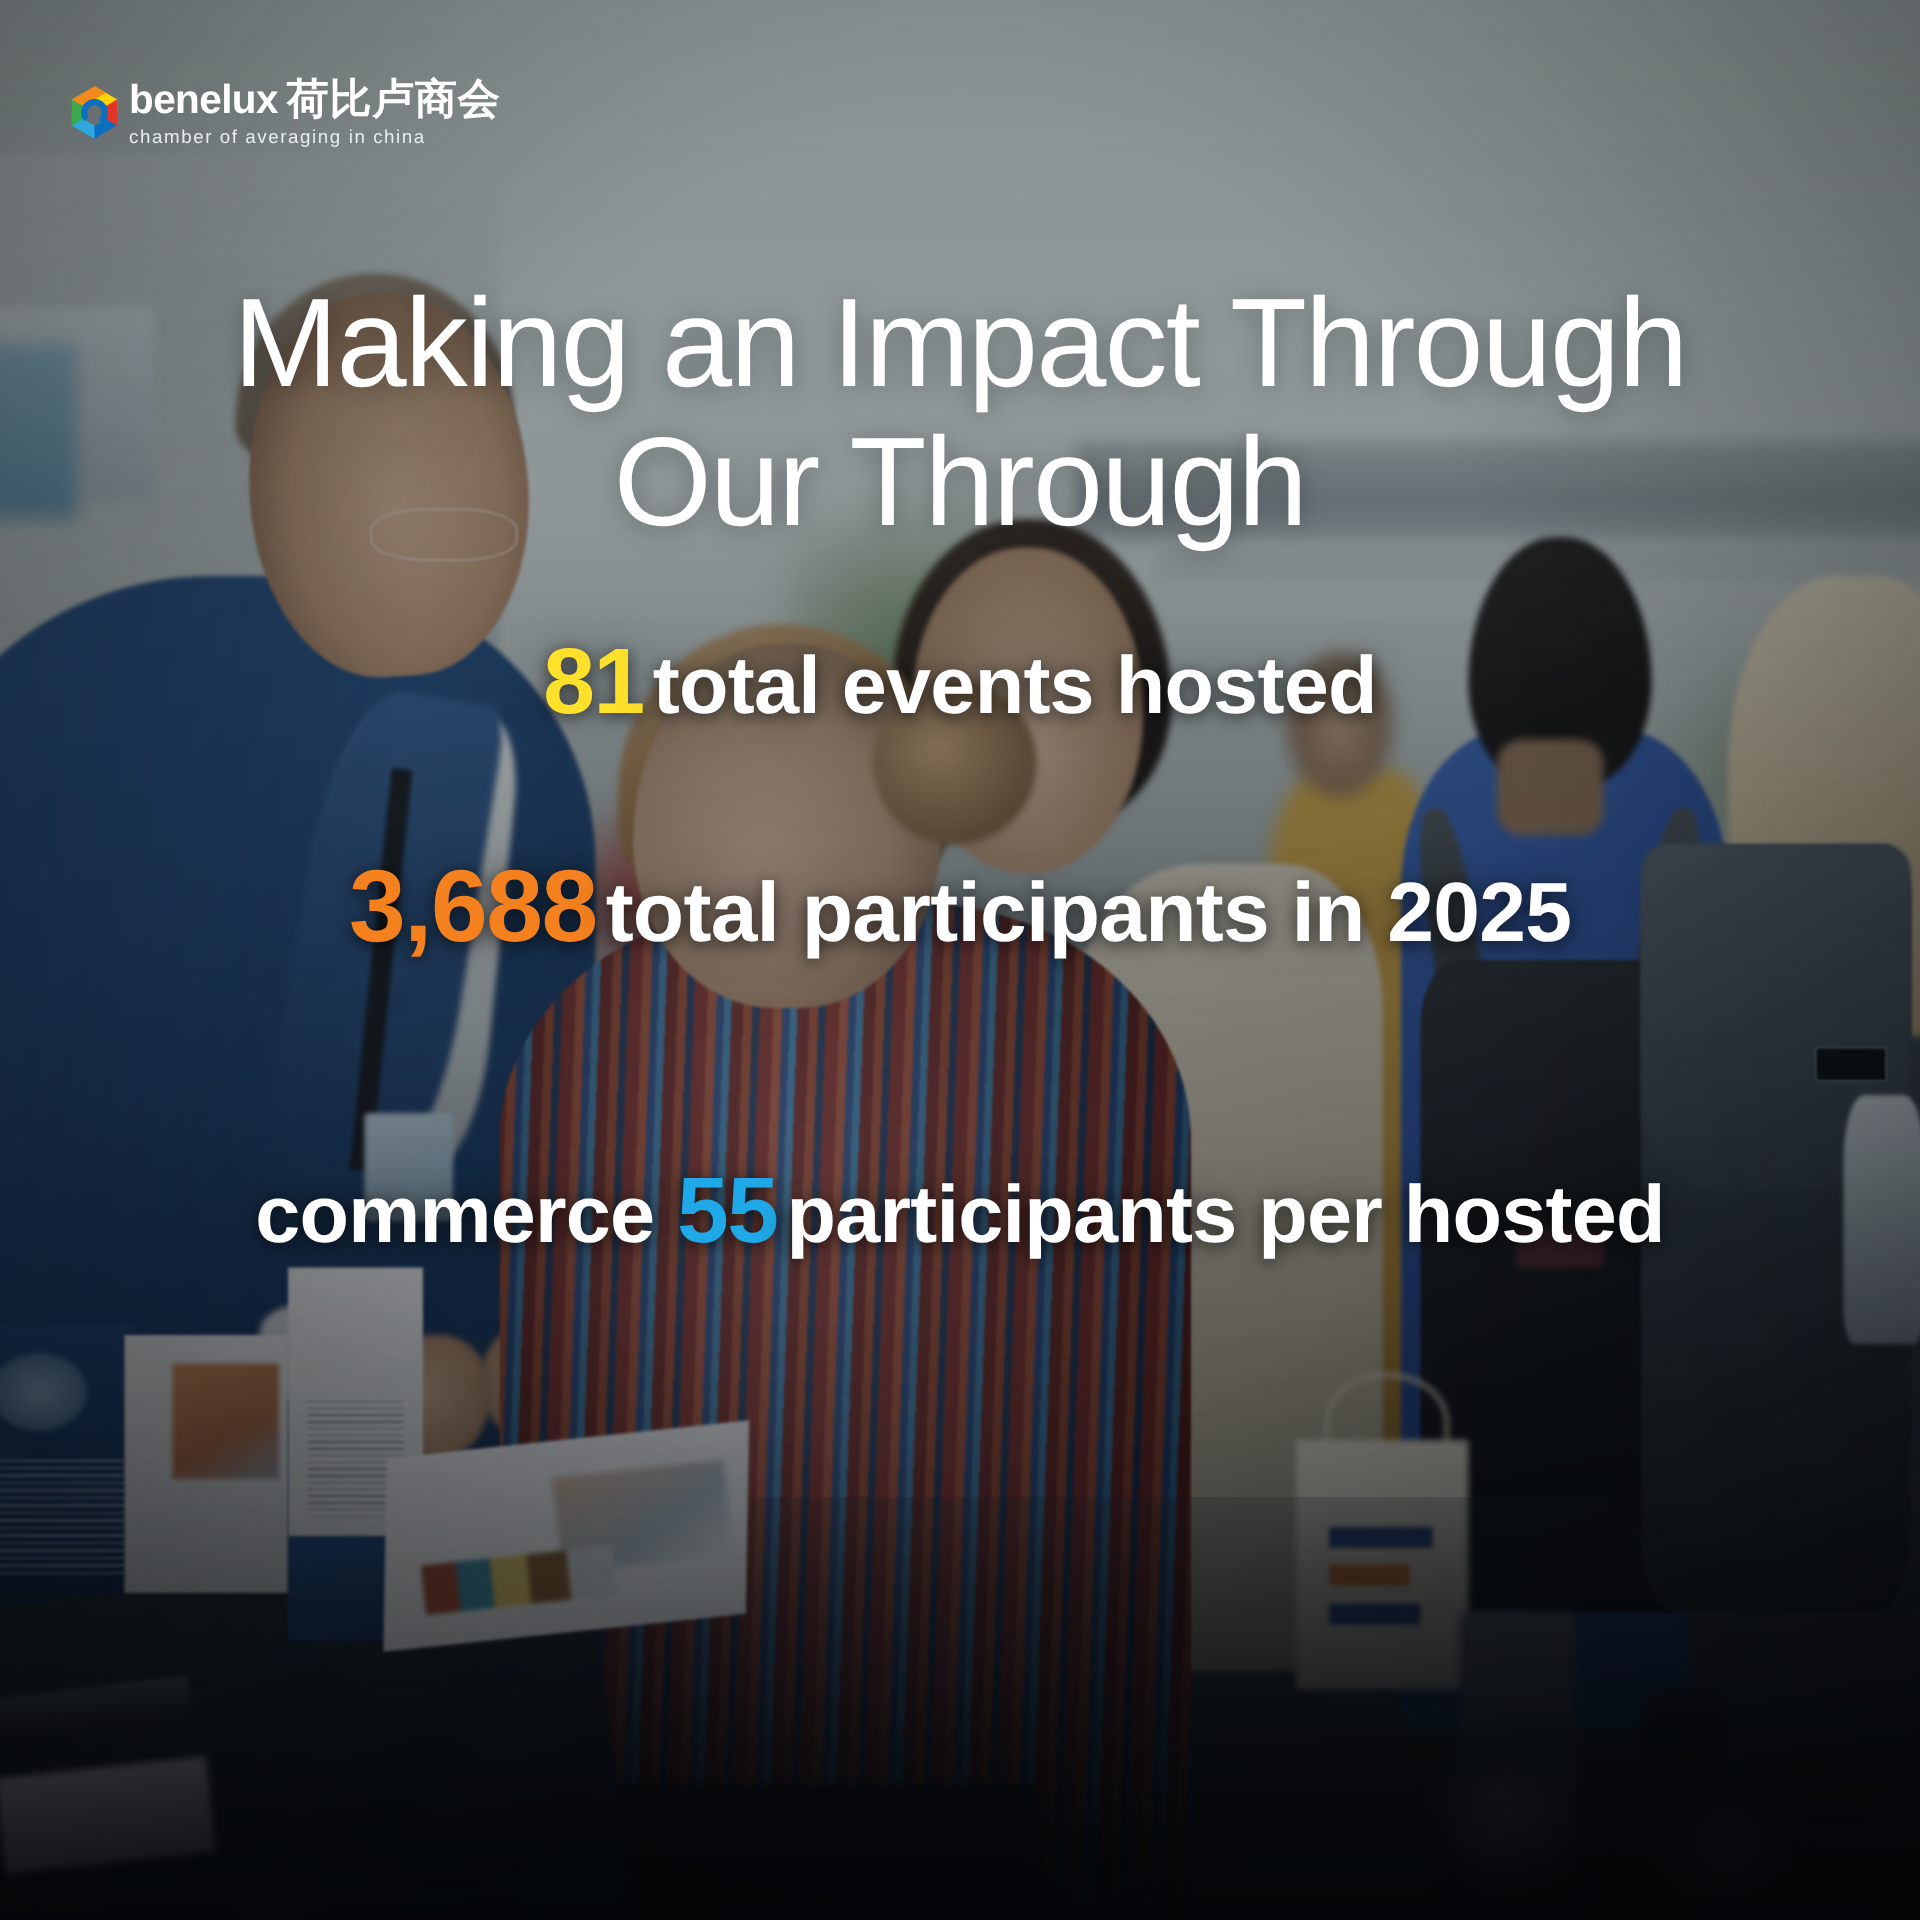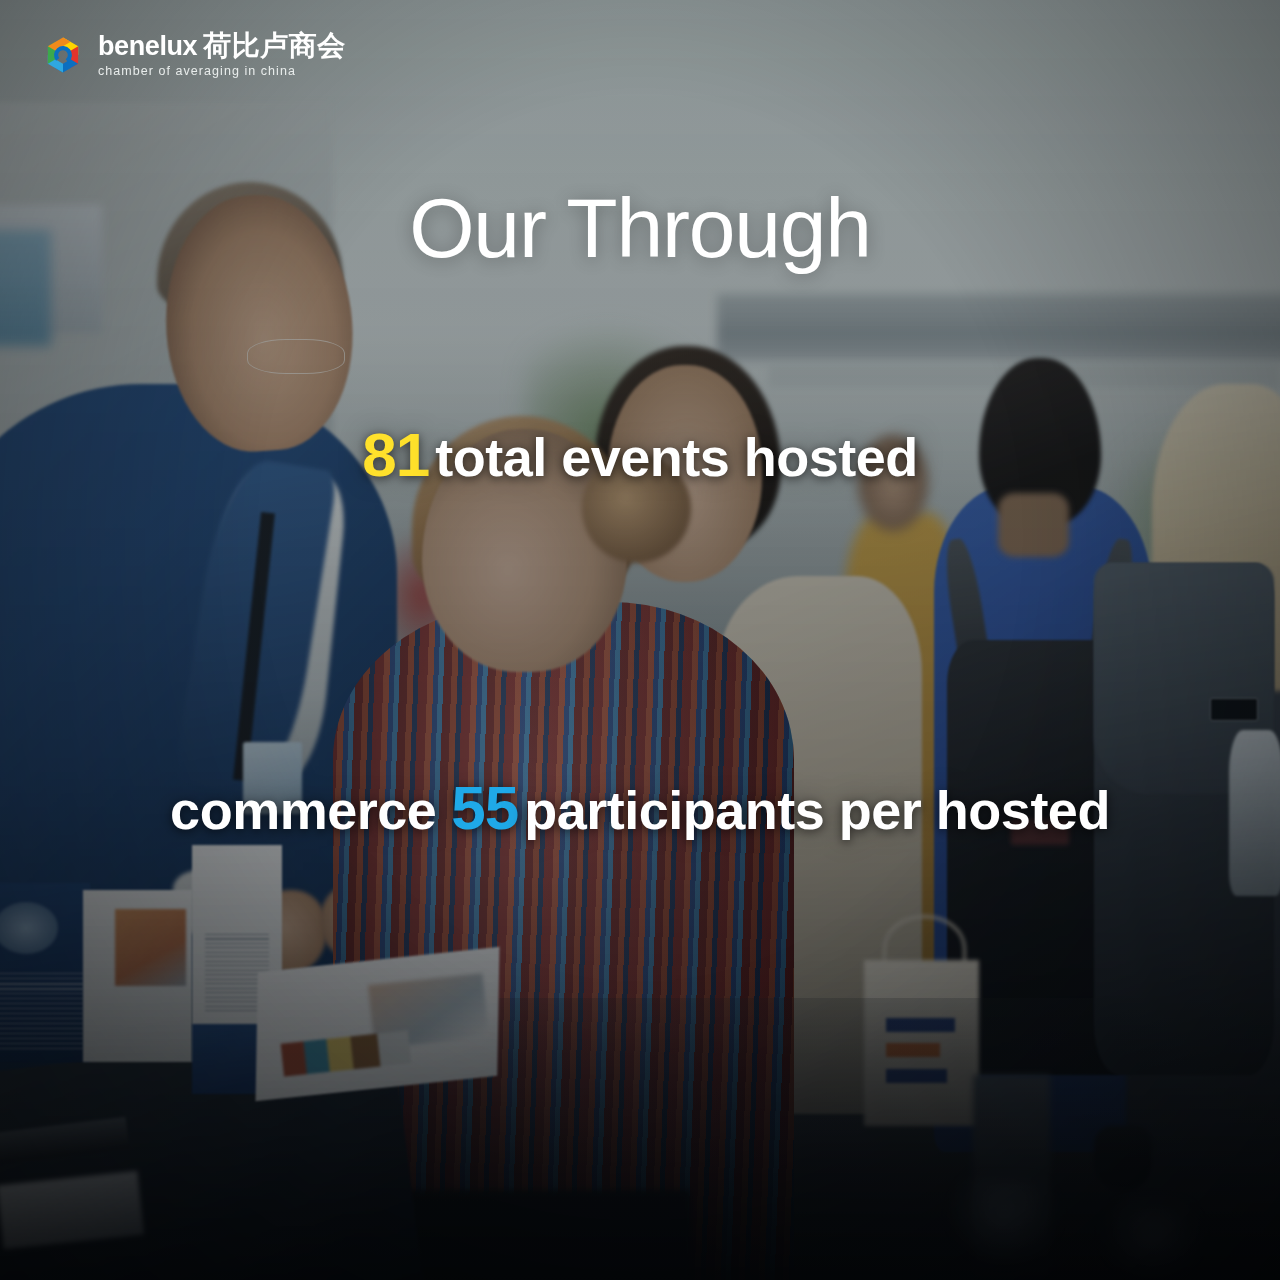--- a/index.html
+++ b/index.html
@@ -609,24 +609,23 @@
   
   .overlay {
     position: absolute;
     inset: 0;
   }
 
   
   .brand {
     position: absolute;
     left: 40px;
-    top: 32px;
+    top: 52px;
     display: flex;
     align-items: center;
-    gap: 12px;
   }
   .brand-mark {
     width: 46px;
     height: 46px;
     flex: 0 0 46px;
     position: relative;
   }
   .brand-text {
     display: flex;
     flex-direction: column;
@@ -813,26 +812,30 @@
       <span class="brand-text">
         <span class="brand-row">
           <span class="brand-name">benelux</span>
           <span class="brand-cn">荷比卢商会</span>
         </span>
         <span class="brand-sub">chamber of averaging in china</span>
       </span>
     </div>
 
     <h1 class="headline">
+      <span>Making an Impact Through</span>
       <span class="line2">Our Through</span>
     </h1>
 
     <div class="stat" id="stat-1">
       <span class="num" style="color: rgb(255, 225, 43);">81</span><span class="txt">total events hosted</span>
     </div>
 
+    <div class="stat" id="stat-2">
+      <span class="num" style="color: rgb(244, 128, 30);">3,688</span><span class="txt">total participants in 2025</span>
+    </div>
 
     <div class="stat" id="stat-3">
       <span class="txt">commerce</span>&nbsp;<span class="num" style="color: rgb(31, 169, 232);">55</span><span class="txt">participants per hosted</span>
     </div>
 
   </div>
 </div>
 
 </body></html>

